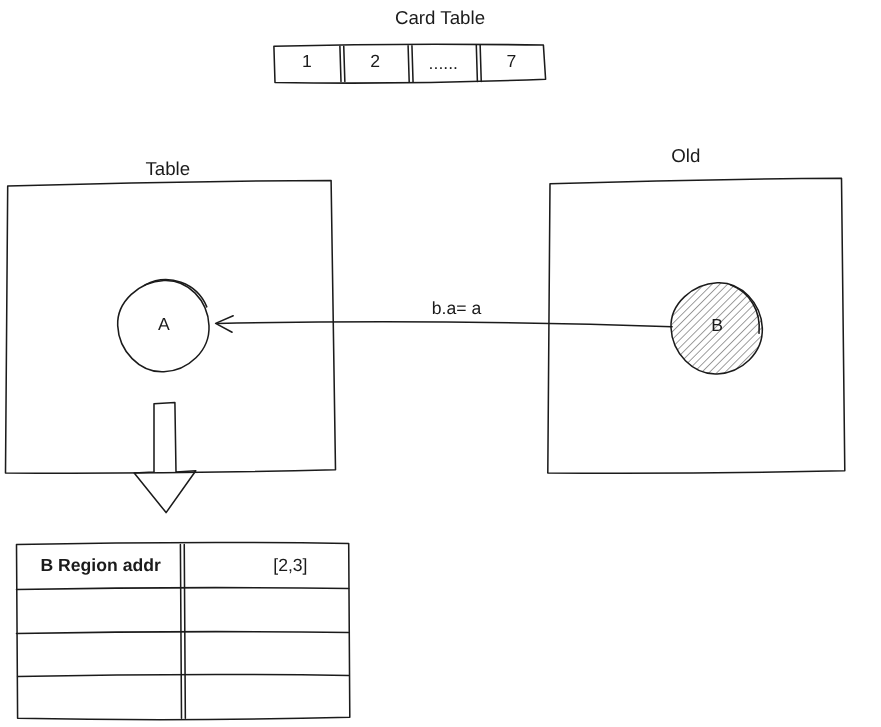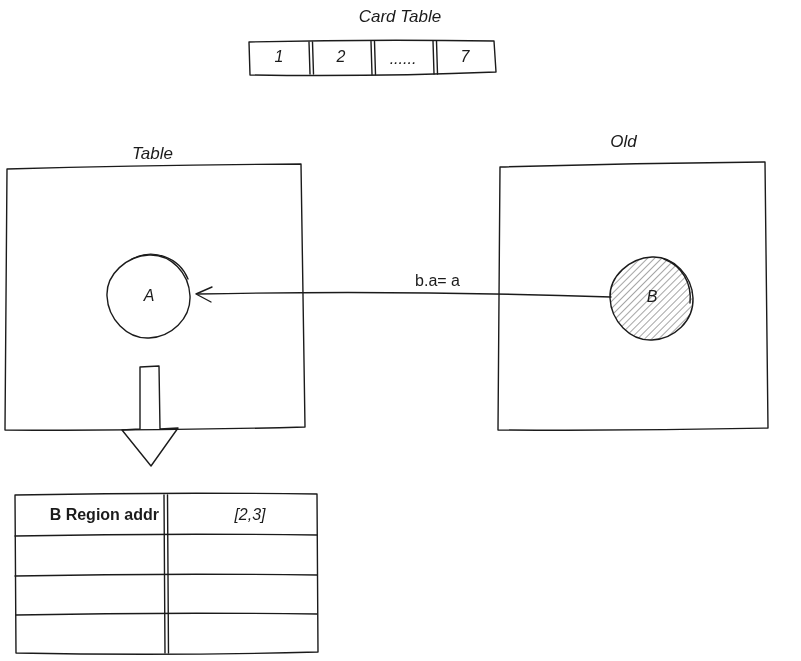--- a/index.html
+++ b/index.html
@@ -19,22 +19,22 @@
   #sketch {
     position: absolute;
     left: 0;
     top: 0;
   }
   .label {
     position: absolute;
     white-space: nowrap;
     color: #1b1b1b;
   }
-  .t-center { text-align: center; font-style: italic; }
-  .t-left   { text-align: right; }
+  .t-center { text-align: center; }
+  .t-left   { text-align: center; }
   .fs17 { font-size: 17px; line-height: 22px; }
   .fs16 { font-size: 16px; line-height: 22px; }
 </style>
 </head>
 <body>
 
 <div id="canvas">
 
   <svg id="sketch" width="801" height="661" viewBox="0 0 801 661">
     <defs>
@@ -104,21 +104,21 @@
 
   <div class="label t-center fs17" style="left:581px; top:131px; width:85px;">Old</div>
 
   <div class="label t-center fs16" style="left:134px; top:285px; width:30px;">A</div>
 
   <div class="label t-center fs16" style="left:637px; top:286px; width:30px;">B</div>
 
   <div class="label t-left fs16" style="left:370px; top:270px; width:90px;">b.a= a</div>
 
   <div class="label t-left fs16" style="left:24px; top:504px; width:135px;font-weight:bold;">B Region addr</div>
-  <div class="label t-center fs16" style="left:170px; top:504px; width:160px;">[2,3]</div>
+  <div class="label t-center fs16" style="left:184px; top:504px; width:160px;">[2,3]</div>
 
   <div class="label t-left fs16" style="left:24px; top:544px; width:135px;"></div>
   <div class="label t-center fs16" style="left:170px; top:544px; width:145px;"></div>
 
   <div class="label t-left fs16" style="left:24px; top:584px; width:135px;"></div>
   <div class="label t-center fs16" style="left:170px; top:584px; width:145px;"></div>
 
   <div class="label t-left fs16" style="left:24px; top:622px; width:135px;"></div>
   <div class="label t-center fs16" style="left:170px; top:622px; width:145px;"></div>
 

